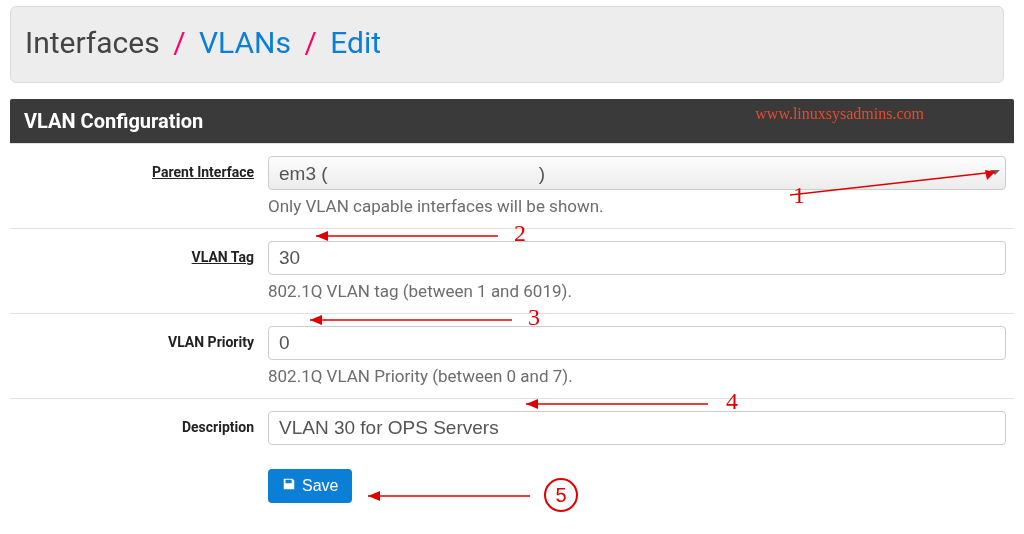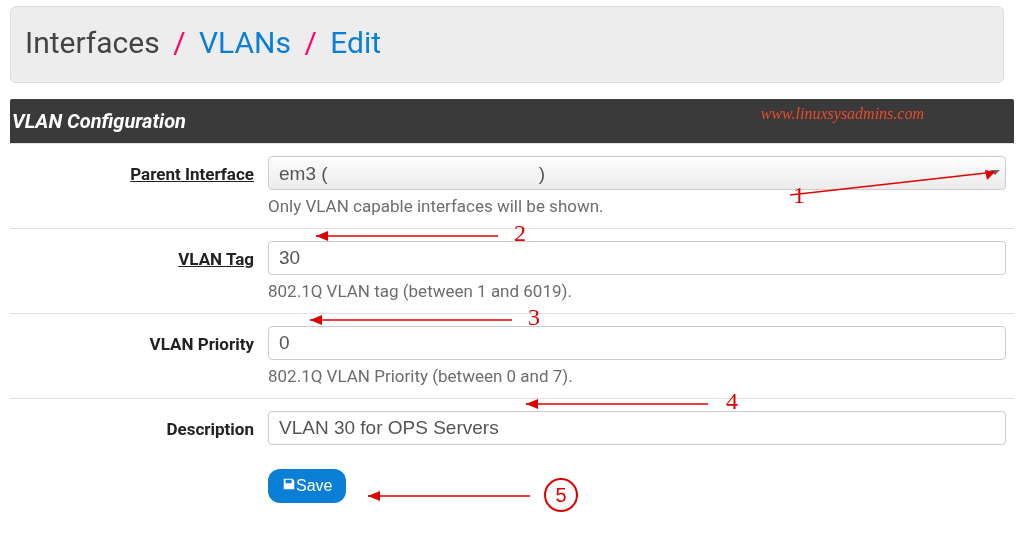--- a/index.html
+++ b/index.html
@@ -28,26 +28,25 @@
   }
   .breadcrumb .sep { color: #f06; font-weight: 400; margin: 0 6px; }
   .crumb-root { color: #444; }
   .crumb-link { color: #0b7fd6; text-decoration: none; }
 
   .page-wrap { margin: 16px 10px 0 10px; }
 
   .panel-head {
     background: #3a3a3a;
     color: #fff;
-    padding: 10px 2px;
+    padding: 10px 14px;
     font-size: 20px;
     font-weight: 700;
     position: relative;
     border-radius: 2px 2px 0 0;
-    font-style: italic;
   }
   .panel-head .watermark {
     position: absolute;
     right: 90px;
     top: 6px;
     color: #e94a2c;
     font-family: "Comic Sans MS", "Brush Script MT", cursive;
     font-size: 16px;
     font-weight: 400;
   }
@@ -60,21 +59,21 @@
     background: #fff;
   }
   .form-row:first-of-type { border-top: none; }
 
   .form-label {
     width: 250px;
     min-width: 250px;
     text-align: right;
     padding-right: 14px;
     padding-top: 8px;
-    font-size: 17px;
+    font-size: 14px;
     font-weight: 700;
     color: #222;
   }
   .form-label.req { text-decoration: underline; }
 
   .form-body { flex: 1; }
 
   .help { color: #6d6d6d; font-size: 17px; margin-top: 6px; }
 
   input.form-control, select.form-control {
@@ -100,24 +99,25 @@
     right: 6px; top: 14px;
     border: 5px solid transparent;
     border-top-color: #666;
     pointer-events: none;
   }
 
   .btn-row { padding: 12px 8px 20px 258px; }
   .btn-primary {
     display: inline-flex;
     align-items: center;
+    gap: 6px;
     background: #0b7fd6;
     color: #fff;
     border: none;
-    border-radius: 12px;
+    border-radius: 4px;
     padding: 8px 14px;
     font-size: 16px;
     cursor: pointer;
   }
   .btn-primary svg { fill: #fff; width: 14px; height: 14px; }
 
   
   .anno { position: absolute; pointer-events: none; }
   .anno-num { color: #e00000; font-family: "Comic Sans MS", cursive; font-size: 24px; }
   .anno-circle {

